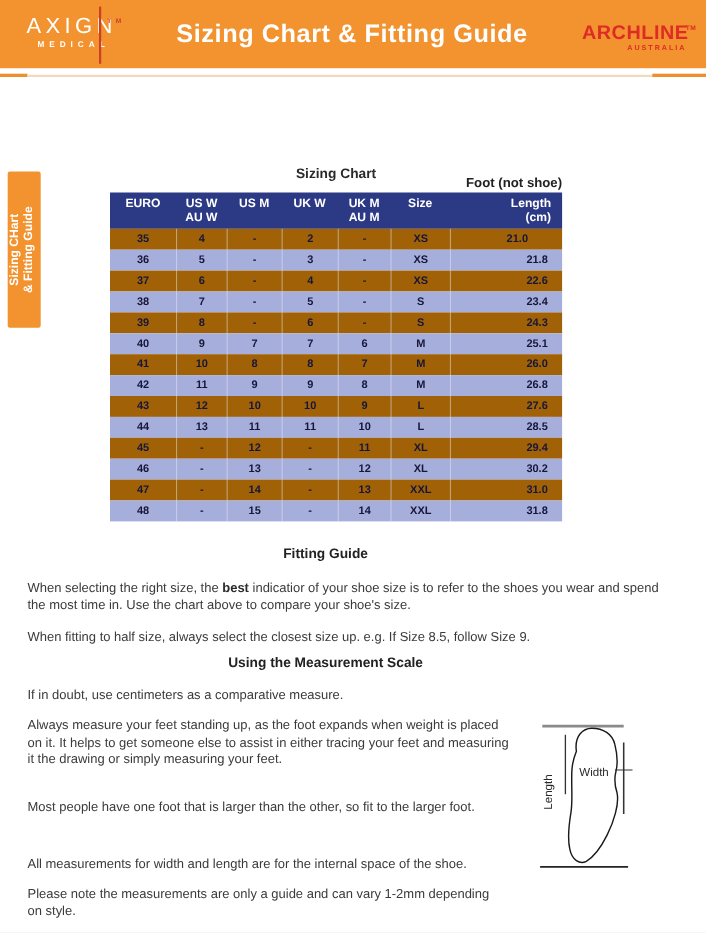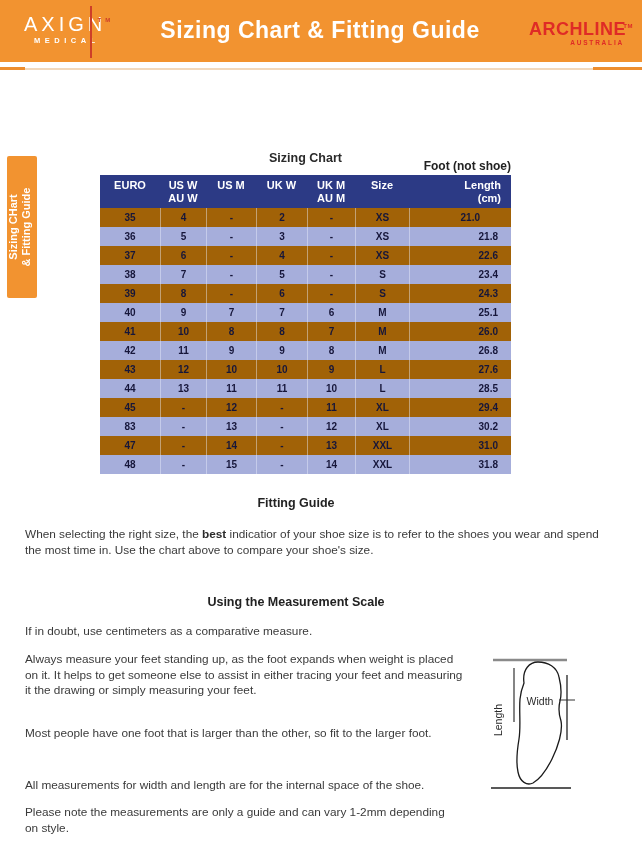--- a/index.html
+++ b/index.html
@@ -89,21 +89,21 @@
   <div class="side-tab">
     <div class="side-tab-text">Sizing CHart
 &amp; Fitting Guide</div>
   </div>
 
   <div class="chart-title">Sizing Chart</div>
   <div class="chart-note">Foot (not shoe)</div>
   <div class="size-table" id="size-table">
       <div class="tbl-header">
         <div class="cell" style="width: 60px;">EURO</div>
-        <div class="cell" style="width: 46px;">US W
+        <div class="cell" style="width: 46px; text-align: right;">US W
 AU W</div>
         <div class="cell" style="width: 50px;">US M</div>
         <div class="cell" style="width: 51px;">UK W</div>
         <div class="cell" style="width: 48px;">UK M
 AU M</div>
         <div class="cell" style="width: 54px;">Size</div>
         <div class="cell col-last" style="width: 102px;">Length
 (cm)</div>
       </div>
       <div class="tbl-row row-a">
@@ -199,21 +199,21 @@
       <div class="tbl-row row-a">
         <div class="cell" style="width: 60px;">45</div>
         <div class="cell" style="width: 46px;">-</div>
         <div class="cell" style="width: 50px;">12</div>
         <div class="cell" style="width: 51px;">-</div>
         <div class="cell" style="width: 48px;">11</div>
         <div class="cell" style="width: 54px;">XL</div>
         <div class="cell col-last" style="width: 102px;">29.4</div>
       </div>
       <div class="tbl-row row-b">
-        <div class="cell" style="width: 60px;">83</div>
+        <div class="cell" style="width: 60px;">46</div>
         <div class="cell" style="width: 46px;">-</div>
         <div class="cell" style="width: 50px;">13</div>
         <div class="cell" style="width: 51px;">-</div>
         <div class="cell" style="width: 48px;">12</div>
         <div class="cell" style="width: 54px;">XL</div>
         <div class="cell col-last" style="width: 102px;">30.2</div>
       </div>
       <div class="tbl-row row-a">
         <div class="cell" style="width: 60px;">47</div>
         <div class="cell" style="width: 46px;">-</div>
@@ -230,20 +230,21 @@
         <div class="cell" style="width: 51px;">-</div>
         <div class="cell" style="width: 48px;">14</div>
         <div class="cell" style="width: 54px;">XXL</div>
         <div class="cell col-last" style="width: 102px;">31.8</div>
       </div>
     </div>
 
   <div class="sec-heading" style="top:496px;">Fitting Guide</div>
   <div class="para" style="top:527px;width:600px;"><span>When selecting the right size, the </span><b>best</b><span> indicatior of your shoe size is to refer to the shoes you wear and spend
 the most time in. Use the chart above to compare your shoe's size.</span></div>
+  <div class="para" style="top:572px;width:600px;">When fitting to half size, always select the closest size up. e.g. If Size 8.5, follow Size 9.</div>
 
   <div class="sec-heading" style="top:595px;">Using the Measurement Scale</div>
   <div class="para" style="top:652px;width:460px;">Always measure your feet standing up, as the foot expands when weight is placed
 on it. It helps to get someone else to assist in either tracing your feet and measuring
 it the drawing or simply measuring your feet.</div>
   <div class="para" style="top:624px;width:600px;">If in doubt, use centimeters as a comparative measure.</div>
   <div class="para" style="top:778px;width:460px;">All measurements for width and length are for the internal space of the shoe.</div>
   <div class="para" style="top:726px;width:460px;">Most people have one foot that is larger than the other, so fit to the larger foot.</div>
   <div class="para" style="top:805px;width:560px;">Please note the measurements are only a guide and can vary 1-2mm depending
 on style.</div>

